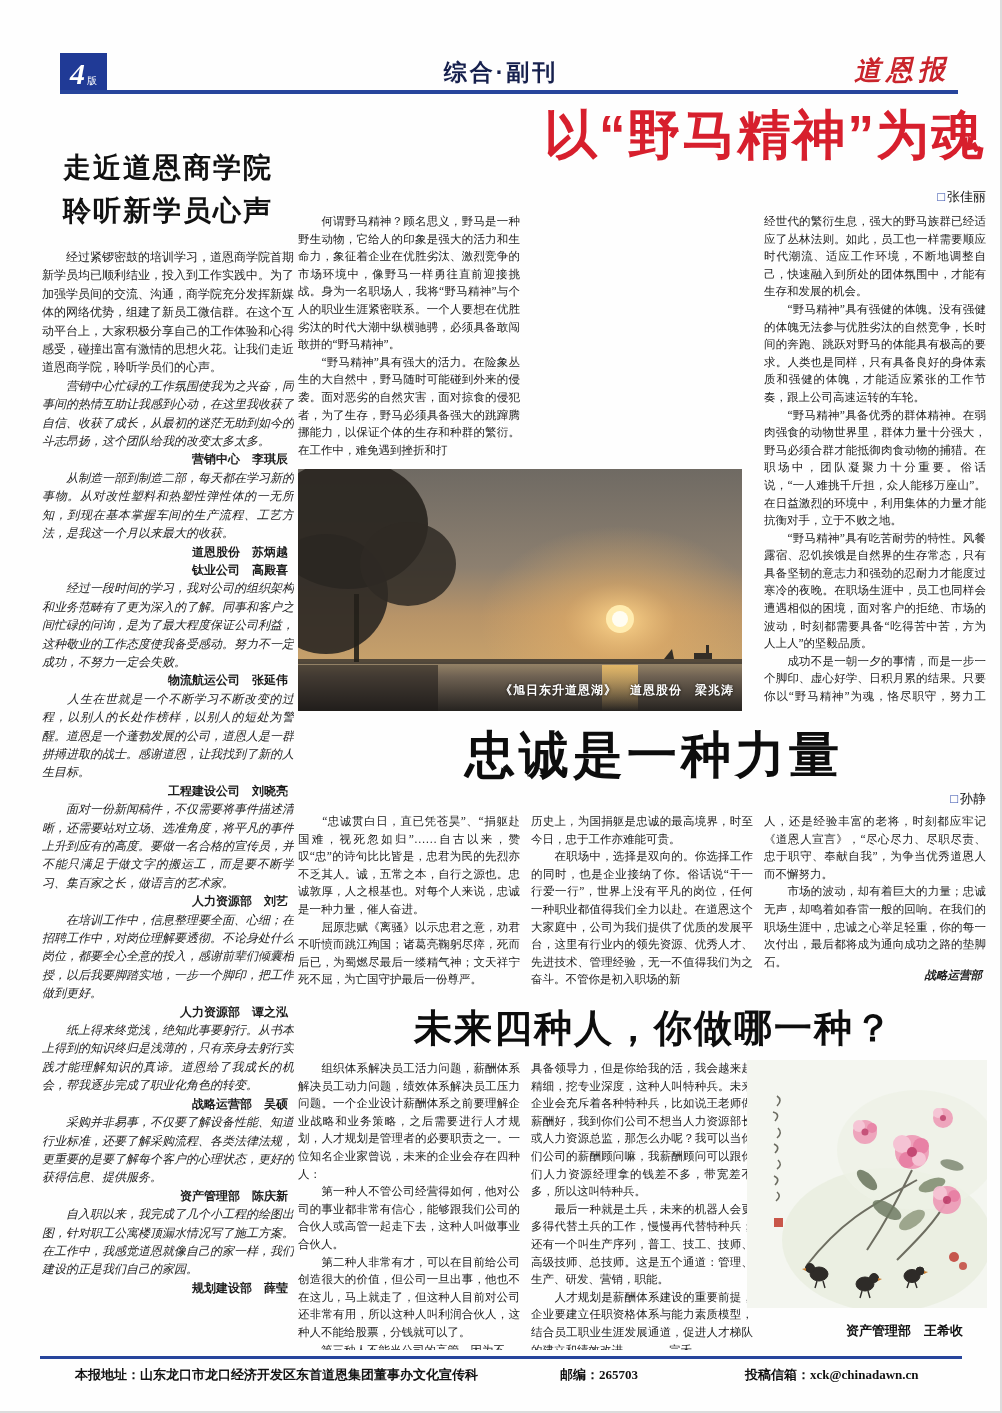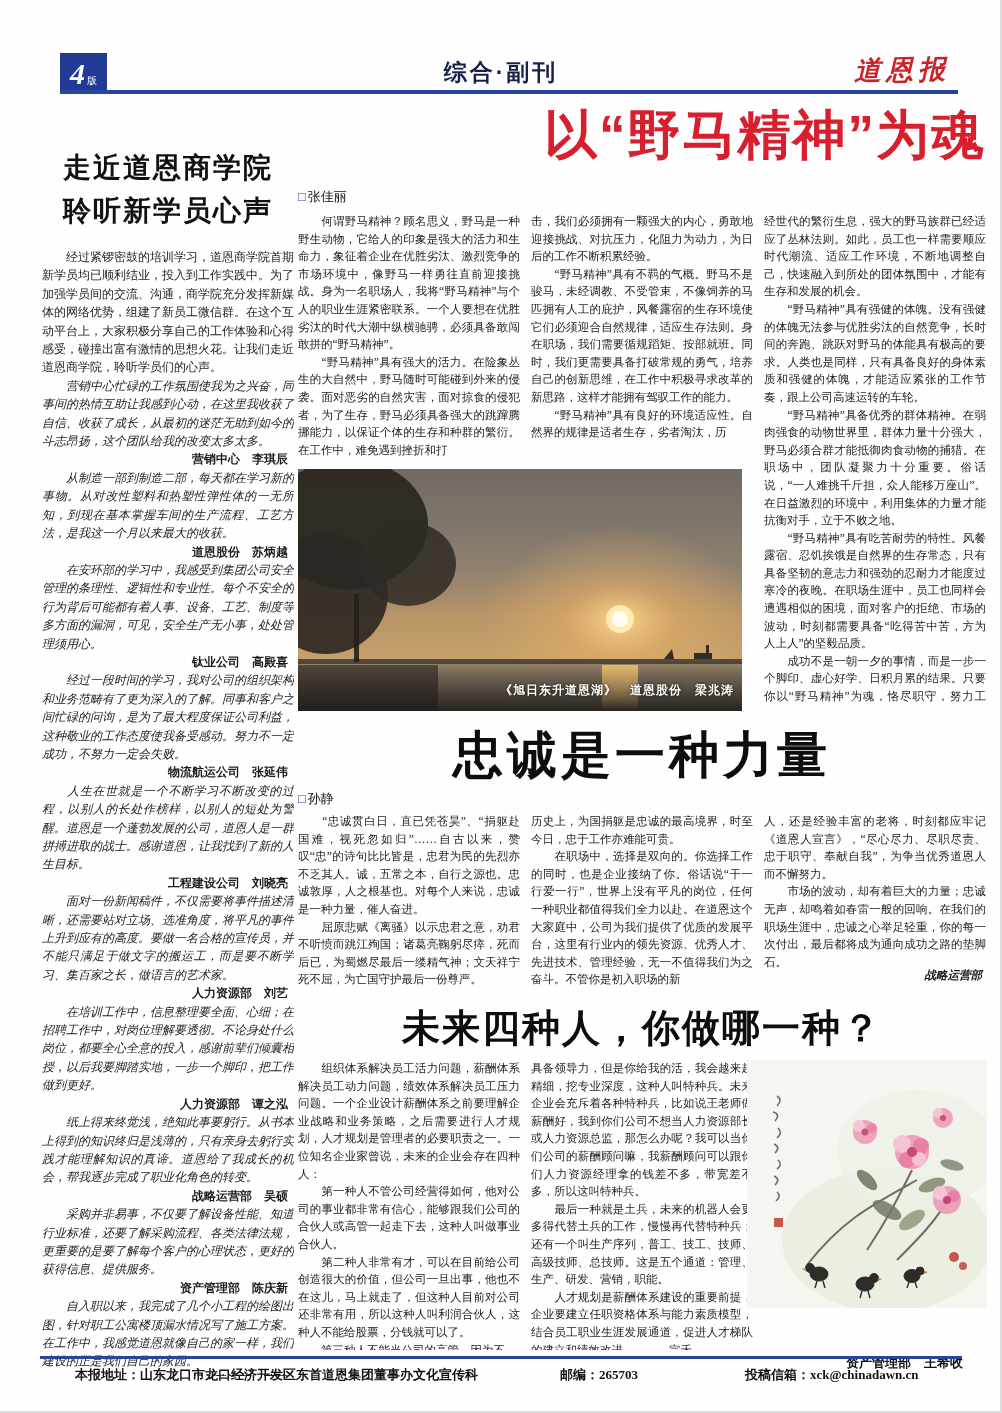--- a/index.html
+++ b/index.html
@@ -25,47 +25,47 @@
   .la-title{font-family:"Liberation Sans","DejaVu Sans",sans-serif;font-weight:800;font-size:28px;
     line-height:43px;text-align:center;letter-spacing:2px;color:#111;}
   .la-body{margin-top:16px;height:1128px;overflow:hidden;font-size:12px;line-height:18.4px;text-align:justify;}
   .la-body p{margin:0;white-space:pre-line;}
   .t-text{font-style:italic;color:#222;}
   .signer{font-weight:700;text-align:right;padding-right:6px;font-style:normal;}
   
   .a-title-red{position:absolute;left:298px;top:100px;width:688px;text-align:right;
     font-family:"Liberation Sans","DejaVu Sans",sans-serif;font-weight:900;font-size:53px;
     line-height:70px;color:#d71f2d;letter-spacing:2px;}
-  .byline{position:absolute;width:688px;left:298px;text-align:left;font-size:13px;color:#111;}
+  .byline{position:absolute;width:688px;left:298px;text-align:right;font-size:13px;color:#111;}
   .byline .mark{color:#2b46a8;margin-right:2px;}
   .col{position:absolute;width:222px;overflow:hidden;font-size:11.5px;line-height:17.6px;
     text-align:justify;white-space:pre-line;}
   .a1c1{left:298px;top:213px;height:252px;}
   .a1c2{left:531px;top:213px;height:252px;}
   .a1c3{left:764px;top:213px;height:494px;}
   .a2c1{left:298px;top:813px;height:194px;}
   .a2c2{left:531px;top:813px;height:194px;}
   .a2c3{left:764px;top:813px;height:176px;}
   .a3c1{left:298px;top:1060px;height:290px;}
   .a3c2{left:531px;top:1060px;height:290px;}
   .signoff{position:absolute;left:764px;top:968px;width:222px;text-align:right;
     font-weight:700;font-size:11.5px;padding-right:4px;box-sizing:border-box;font-style:italic;}
-  .a-title-black{position:absolute;left:298px;width:688px;text-align:center;
+  .a-title-black{position:absolute;left:310px;width:688px;text-align:center;
     font-family:"Liberation Sans","DejaVu Sans",sans-serif;font-weight:900;color:#0d0d0d;}
   .a2-title{top:724px;font-size:50px;line-height:62px;letter-spacing:4px;}
   .a3-title{top:1004px;font-size:38px;line-height:48px;letter-spacing:2px;}
   
   .photo{position:absolute;left:298px;top:469px;width:444px;height:242px;overflow:hidden;}
   .photo svg{display:block;}
   .photo-caption{position:absolute;right:8px;bottom:12px;color:#fff;font-size:12px;font-weight:700;
     text-shadow:0 0 3px rgba(0,0,0,.8);letter-spacing:1px;margin-left:13px;}
   
   .painting{position:absolute;left:747px;top:1060px;width:240px;height:248px;}
   .painting-caption{position:absolute;left:747px;top:1322px;width:240px;text-align:right;
-    padding-right:24px;box-sizing:border-box;font-weight:700;font-size:13px;color:#111;margin-top:32px;}
+    padding-right:24px;box-sizing:border-box;font-weight:700;font-size:13px;color:#111;}
   
   .footer-rule{position:absolute;left:40px;top:1356px;width:922px;height:3px;background:#27459c;}
   .footer-row{position:absolute;left:40px;top:1366px;width:922px;height:20px;
     font-size:13px;font-weight:700;color:#111;}
   .footer-row .addr{position:absolute;left:35px;}
   .footer-row .post{position:absolute;left:520px;}
   .footer-row .mail{position:absolute;left:705px;}
 </style>
 </head>
 <body>
@@ -86,21 +86,20 @@
     <div class="la-body">
       <p>　　经过紧锣密鼓的培训学习，道恩商学院首期新学员均已顺利结业，投入到工作实践中。为了加强学员间的交流、沟通，商学院充分发挥新媒体的网络优势，组建了新员工微信群。在这个互动平台上，大家积极分享自己的工作体验和心得感受，碰撞出富有激情的思想火花。让我们走近道恩商学院，聆听学员们的心声。</p>
       <div>
 
           <p class="t-text">　　营销中心忙碌的工作氛围使我为之兴奋，同事间的热情互助让我感到心动，在这里我收获了自信、收获了成长，从最初的迷茫无助到如今的斗志昂扬，这个团队给我的改变太多太多。</p>
           <p class="signer">营销中心　李琪辰</p>
 
           <p class="t-text">　　从制造一部到制造二部，每天都在学习新的事物。从对改性塑料和热塑性弹性体的一无所知，到现在基本掌握车间的生产流程、工艺方法，是我这一个月以来最大的收获。</p>
           <p class="signer">道恩股份　苏炳越</p>
 
-          <p class="t-text">　　在安环部的学习中，我感受到集团公司安全管理的条理性、逻辑性和专业性。每个不安全的行为背后可能都有着人事、设备、工艺、制度等多方面的漏洞，可见，安全生产无小事，处处管理须用心。</p>
           <p class="signer">钛业公司　高殿喜</p>
 
           <p class="t-text">　　经过一段时间的学习，我对公司的组织架构和业务范畴有了更为深入的了解。同事和客户之间忙碌的问询，是为了最大程度保证公司利益，这种敬业的工作态度使我备受感动。努力不一定成功，不努力一定会失败。</p>
           <p class="signer">物流航运公司　张延伟</p>
 
           <p class="t-text">　　人生在世就是一个不断学习不断改变的过程，以别人的长处作榜样，以别人的短处为警醒。道恩是一个蓬勃发展的公司，道恩人是一群拼搏进取的战士。感谢道恩，让我找到了新的人生目标。</p>
           <p class="signer">工程建设公司　刘晓亮</p>
 
           <p class="t-text">　　面对一份新闻稿件，不仅需要将事件描述清晰，还需要站对立场、选准角度，将平凡的事件上升到应有的高度。要做一名合格的宣传员，并不能只满足于做文字的搬运工，而是要不断学习、集百家之长，做语言的艺术家。</p>
           <p class="signer">人力资源部　刘艺</p>
@@ -119,23 +118,20 @@
         </div>
     </div>
   </div>
 
   <div class="a-title-red">以“野马精神”为魂</div>
   <div class="byline" style="top:188px;">
     <span class="mark">□</span><span>张佳丽</span>
   </div>
   <div class="col a1c1">　　何谓野马精神？顾名思义，野马是一种野生动物，它给人的印象是强大的活力和生命力，象征着企业在优胜劣汰、激烈竞争的市场环境中，像野马一样勇往直前迎接挑战。身为一名职场人，我将“野马精神”与个人的职业生涯紧密联系。一个人要想在优胜劣汰的时代大潮中纵横驰骋，必须具备敢闯敢拼的“野马精神”。
 　　“野马精神”具有强大的活力。在险象丛生的大自然中，野马随时可能碰到外来的侵袭。面对恶劣的自然灾害，面对掠食的侵犯者，为了生存，野马必须具备强大的跳蹿腾挪能力，以保证个体的生存和种群的繁衍。在工作中，难免遇到挫折和打</div>
-  <div class="col a1c2">击，我们必须拥有一颗强大的内心，勇敢地迎接挑战、对抗压力，化阻力为动力，为日后的工作不断积累经验。
-　　“野马精神”具有不羁的气概。野马不是骏马，未经调教、不受管束，不像饲养的马匹拥有人工的庇护，风餐露宿的生存环境使它们必须迎合自然规律，适应生存法则。身在职场，我们需要循规蹈矩、按部就班。同时，我们更需要具备打破常规的勇气，培养自己的创新思维，在工作中积极寻求改革的新思路，这样才能拥有驾驭工作的能力。
-　　“野马精神”具有良好的环境适应性。自然界的规律是适者生存，劣者淘汰，历</div>
   <div class="col a1c3">经世代的繁衍生息，强大的野马族群已经适应了丛林法则。如此，员工也一样需要顺应时代潮流、适应工作环境，不断地调整自己，快速融入到所处的团体氛围中，才能有生存和发展的机会。
 　　“野马精神”具有强健的体魄。没有强健的体魄无法参与优胜劣汰的自然竞争，长时间的奔跑、跳跃对野马的体能具有极高的要求。人类也是同样，只有具备良好的身体素质和强健的体魄，才能适应紧张的工作节奏，跟上公司高速运转的车轮。
 　　“野马精神”具备优秀的群体精神。在弱肉强食的动物世界里，群体力量十分强大，野马必须合群才能抵御肉食动物的捕猎。在职场中，团队凝聚力十分重要。俗话说，“一人难挑千斤担，众人能移万座山”。在日益激烈的环境中，利用集体的力量才能抗衡对手，立于不败之地。
 　　“野马精神”具有吃苦耐劳的特性。风餐露宿、忍饥挨饿是自然界的生存常态，只有具备坚韧的意志力和强劲的忍耐力才能度过寒冷的夜晚。在职场生涯中，员工也同样会遭遇相似的困境，面对客户的拒绝、市场的波动，时刻都需要具备“吃得苦中苦，方为人上人”的坚毅品质。
 　　成功不是一朝一夕的事情，而是一步一个脚印、虚心好学、日积月累的结果。只要你以“野马精神”为魂，恪尽职守，努力工作，终有一天，你可以成为职场上的一匹“黑马”。　　　　　闽禾公司</div>
 
   <div class="photo">
     <svg width="444" height="242" viewBox="0 0 444 242">
       <defs>
         <linearGradient id="sky" x1="0" y1="0" x2="0" y2="1">

